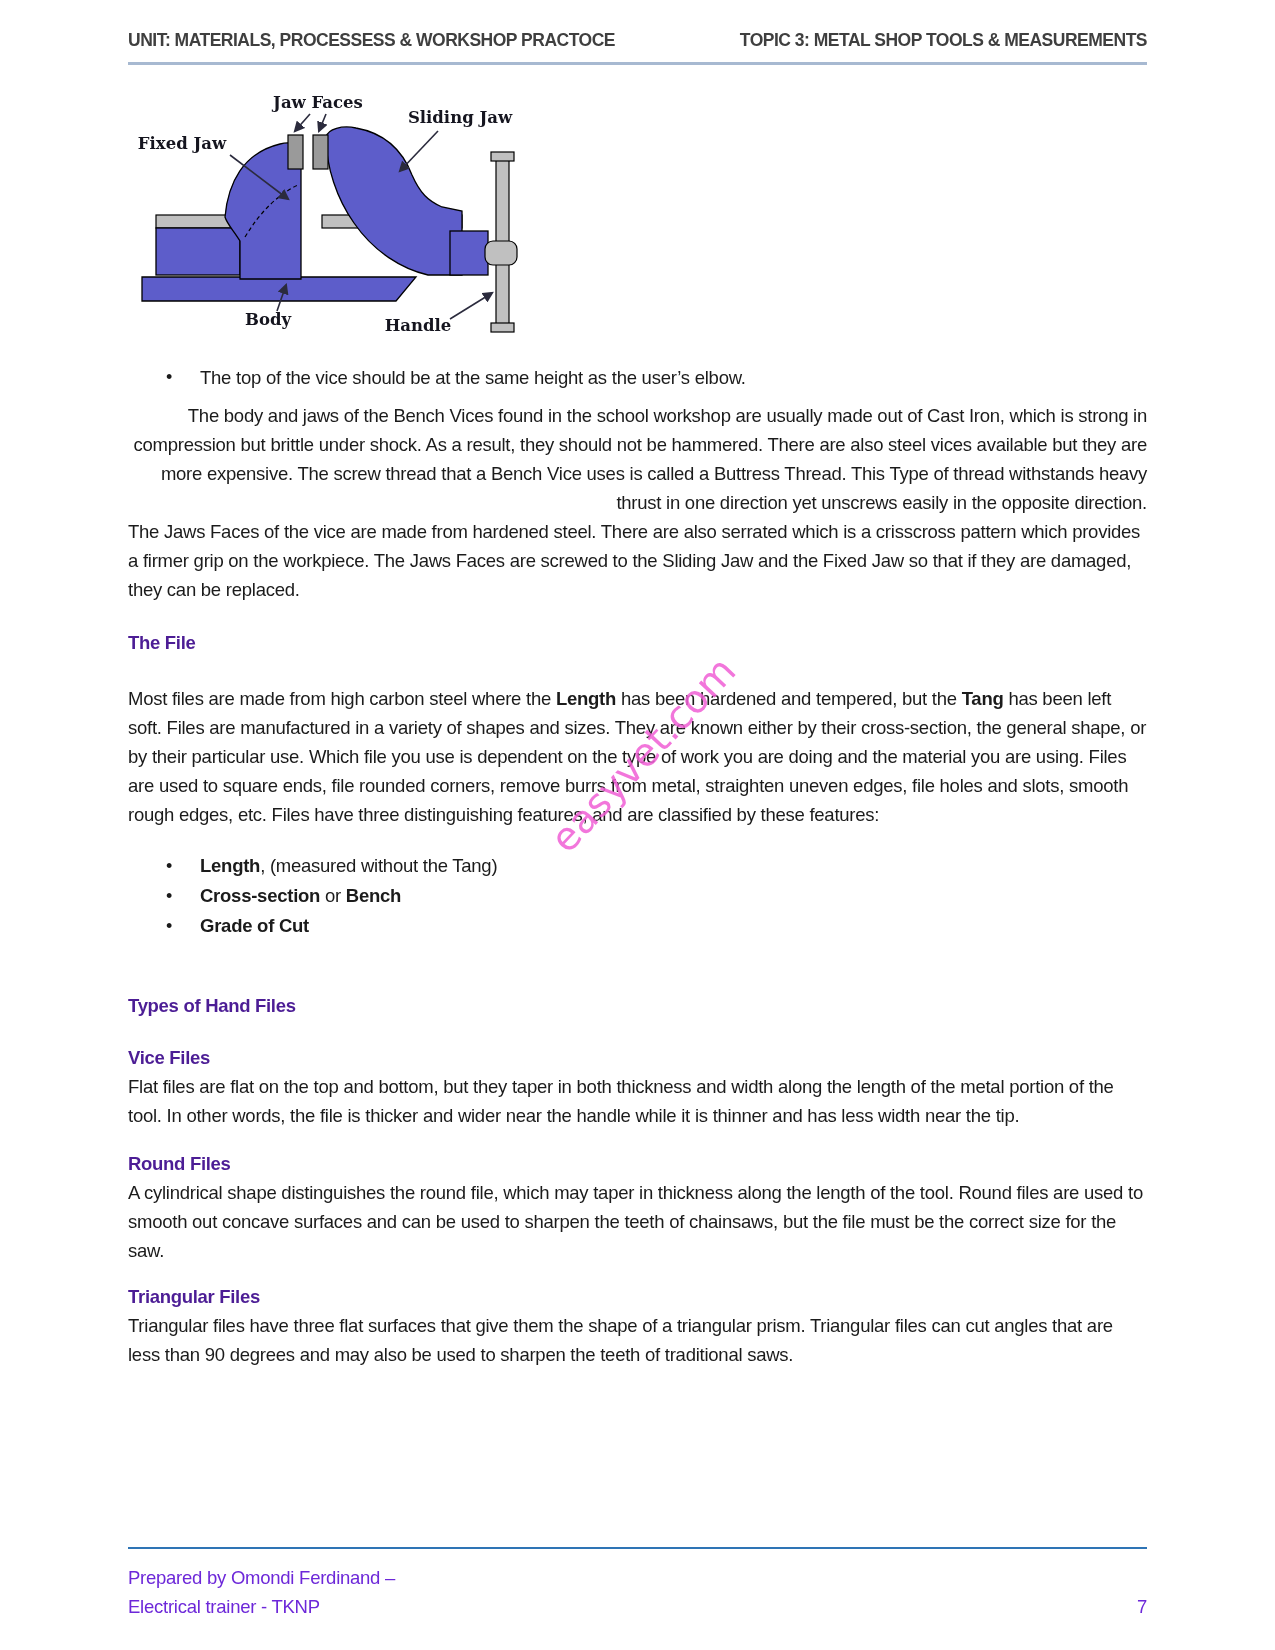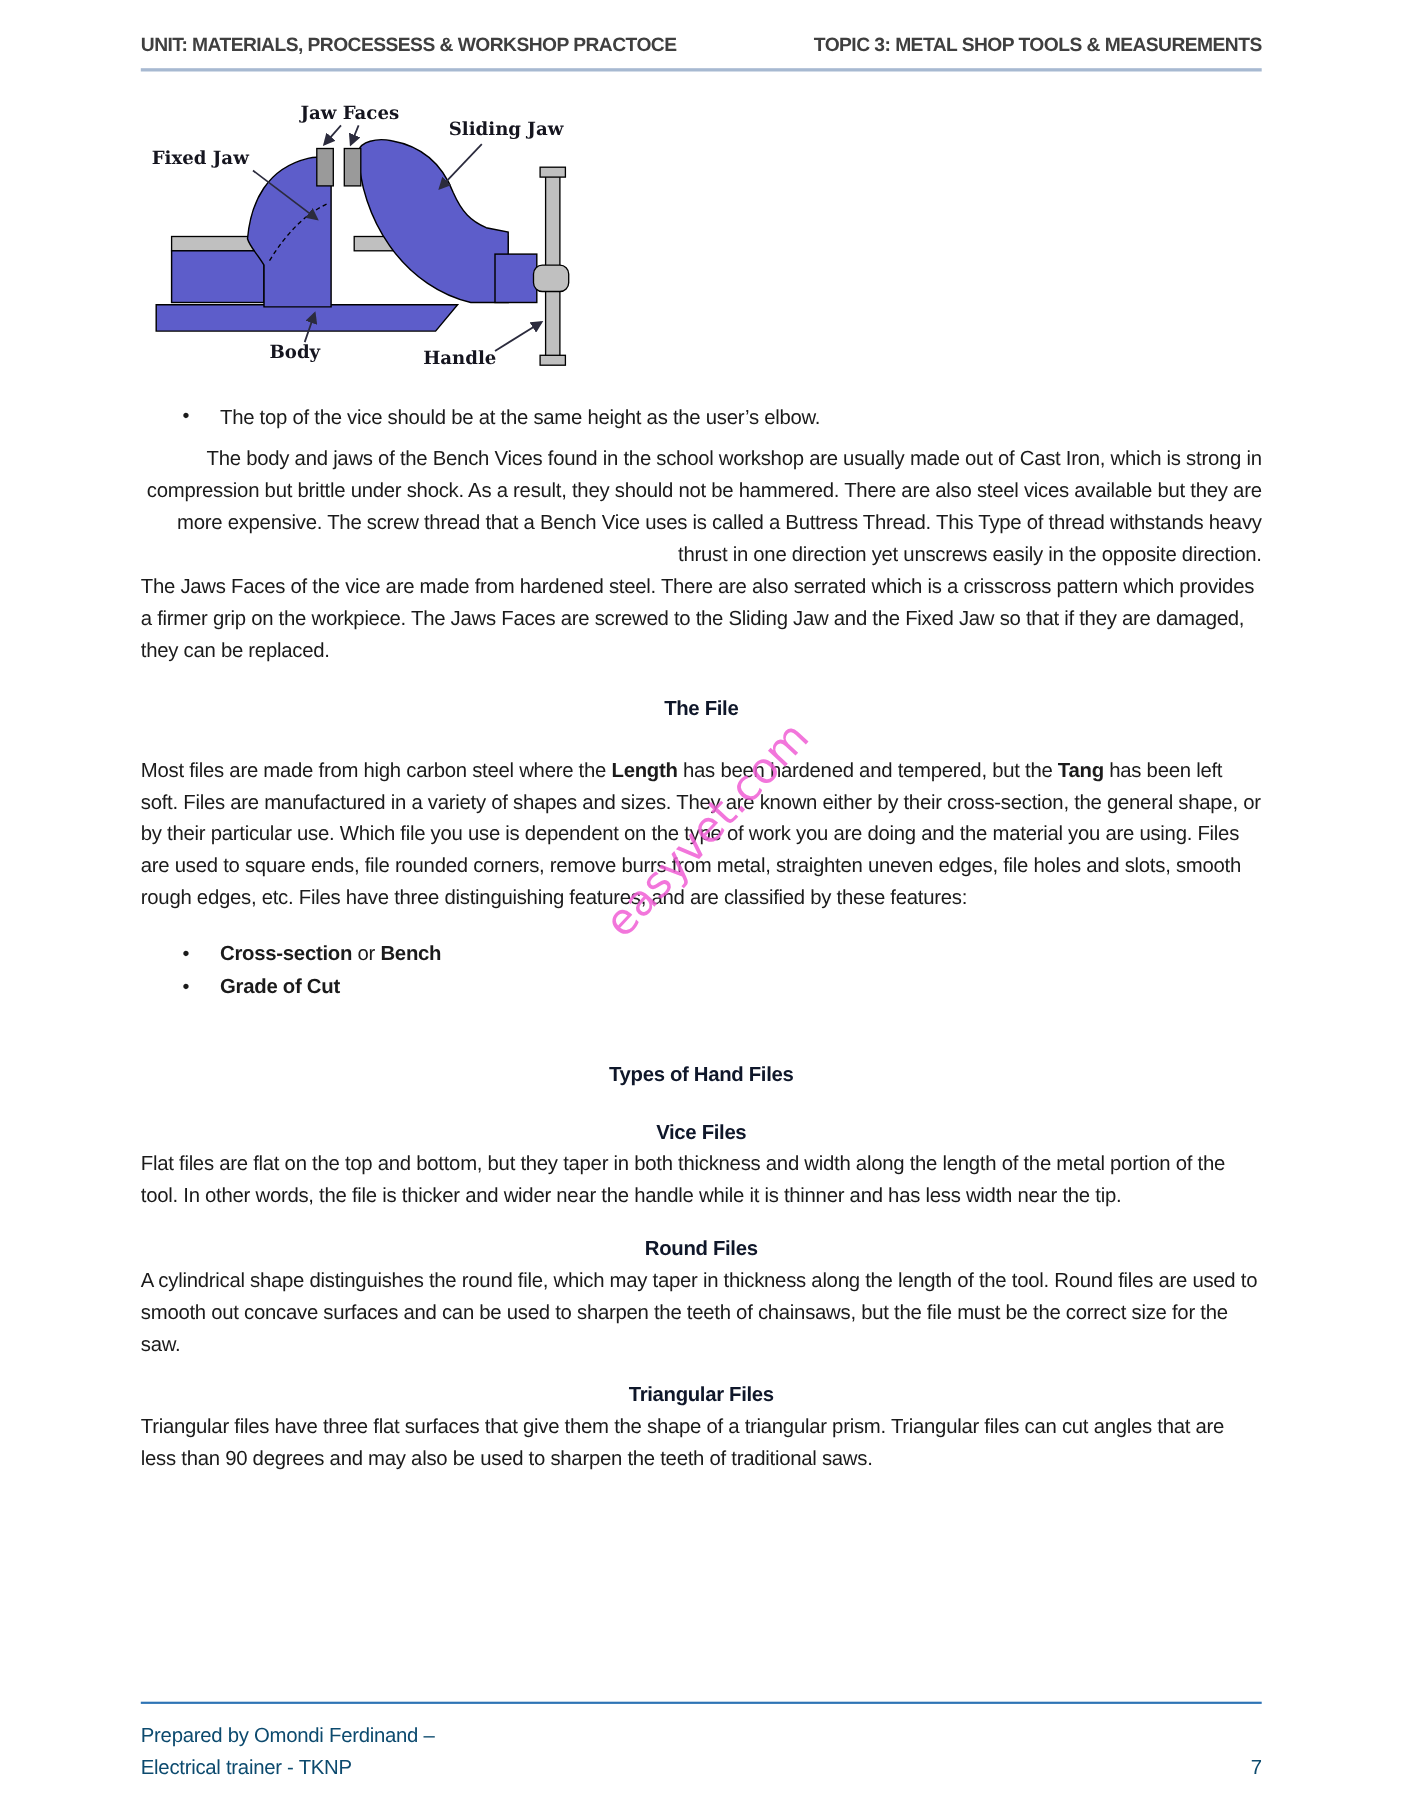--- a/index.html
+++ b/index.html
@@ -19,42 +19,42 @@
   .diagram { margin-top:24px; margin-left:2px; width:392px; height:252px; }
   .diagram text { font-family:"DejaVu Serif", serif; font-weight:bold; font-size:16.5px; fill:#15151f; }
   
   .bodytext, li, .para { font-size:18.5px; line-height:29px; letter-spacing:-0.25px; }
   ul.doc-list { list-style:none; margin:0; padding:0; }
   ul.doc-list li { position:relative; padding-left:72px; margin:0; }
   ul.doc-list li::before { content:"\2022"; position:absolute; left:38px; top:0; font-size:18px; }
   .list-vice { margin-top:18px !important; }
   .para { margin:0; }
   .para-first { margin-top:9px;text-align:right; }
-  h2.sec { font-size:18.5px; line-height:29px; letter-spacing:-0.3px; margin:0; font-weight:bold; color:#0f172a;text-align:center; }
+  h2.sec { font-size:18.5px; line-height:29px; letter-spacing:-0.3px; margin:0; font-weight:bold; color:#4c1d95; }
   .h-file { margin-top:24px !important; margin-bottom:27px !important; }
   .list-features { margin-top:22px !important; }
   .list-features li { line-height:30px; }
   .h-types { margin-top:50px !important; }
   .h-flat { margin-top:23px !important; }
   .h-round { margin-top:19px !important; }
   .h-tri { margin-top:17px !important; }
   b { letter-spacing:-0.25px; }
   
   .watermark {
     position:absolute; left:508px; top:732px; width:270px;
     transform:rotate(-47deg); transform-origin:center;
     font-family:"DejaVu Sans", sans-serif; font-size:39px; color:#f05fd5;
     opacity:0.85; pointer-events:none; text-align:center; z-index:5;
   }
   
   .doc-footer {
     position:absolute; left:128px; right:128px; top:1547px;
     border-top:2px solid #2e74b5; padding-top:14px;
     display:flex; justify-content:space-between; align-items:flex-end;
-    font-size:18.5px; line-height:29px; color:#0c4a6e; letter-spacing:-0.25px;
+    font-size:18.5px; line-height:29px; color:#6d28d9; letter-spacing:-0.25px;
   }
 </style>
 </head>
 <body>
 
 <div class="page">
 
   <div class="watermark">easyvet.com</div>
 
   <div class="content">
@@ -117,20 +117,21 @@
     </ul>
 
     <p class="para para-first bodytext">The body and jaws of the Bench Vices found in the school workshop are usually made out of Cast Iron, which is strong in compression but brittle under shock. As a result, they should not be hammered. There are also steel vices available but they are more expensive. The screw thread that a Bench Vice uses is called a Buttress Thread. This Type of thread withstands heavy thrust in one direction yet unscrews easily in the opposite direction.</p>
     <p class="para bodytext">The Jaws Faces of the vice are made from hardened steel. There are also serrated which is a crisscross pattern which provides a firmer grip on the workpiece. The Jaws Faces are screwed to the Sliding Jaw and the Fixed Jaw so that if they are damaged, they can be replaced.</p>
 
     <h2 class="sec h-file">The File</h2>
 
     <p class="para bodytext"><span>Most files are made from high carbon steel where the </span><b>Length</b><span> has been hardened and tempered, but the </span><b>Tang</b><span> has been left soft. Files are manufactured in a variety of shapes and sizes. They are known either by their cross-section, the general shape, or by their particular use. Which file you use is dependent on the type of work you are doing and the material you are using. Files are used to square ends, file rounded corners, remove burrs from metal, straighten uneven edges, file holes and slots, smooth rough edges, etc. Files have three distinguishing features, and are classified by these features:</span></p>
 
     <ul class="doc-list list-features">
+      <li><b>Length</b><span>, (measured without the Tang)</span></li>
       <li><b>Cross-section</b><span> or </span><b>Bench</b></li>
       <li><b>Grade of Cut</b></li>
     </ul>
 
     <h2 class="sec h-types">Types of Hand Files</h2>
 
     <h2 class="sec h-flat">Vice Files</h2>
     <p class="para bodytext">Flat files are flat on the top and bottom, but they taper in both thickness and width along the length of the metal portion of the tool. In other words, the file is thicker and wider near the handle while it is thinner and has less width near the tip.</p>
 
     <h2 class="sec h-round">Round Files</h2>

